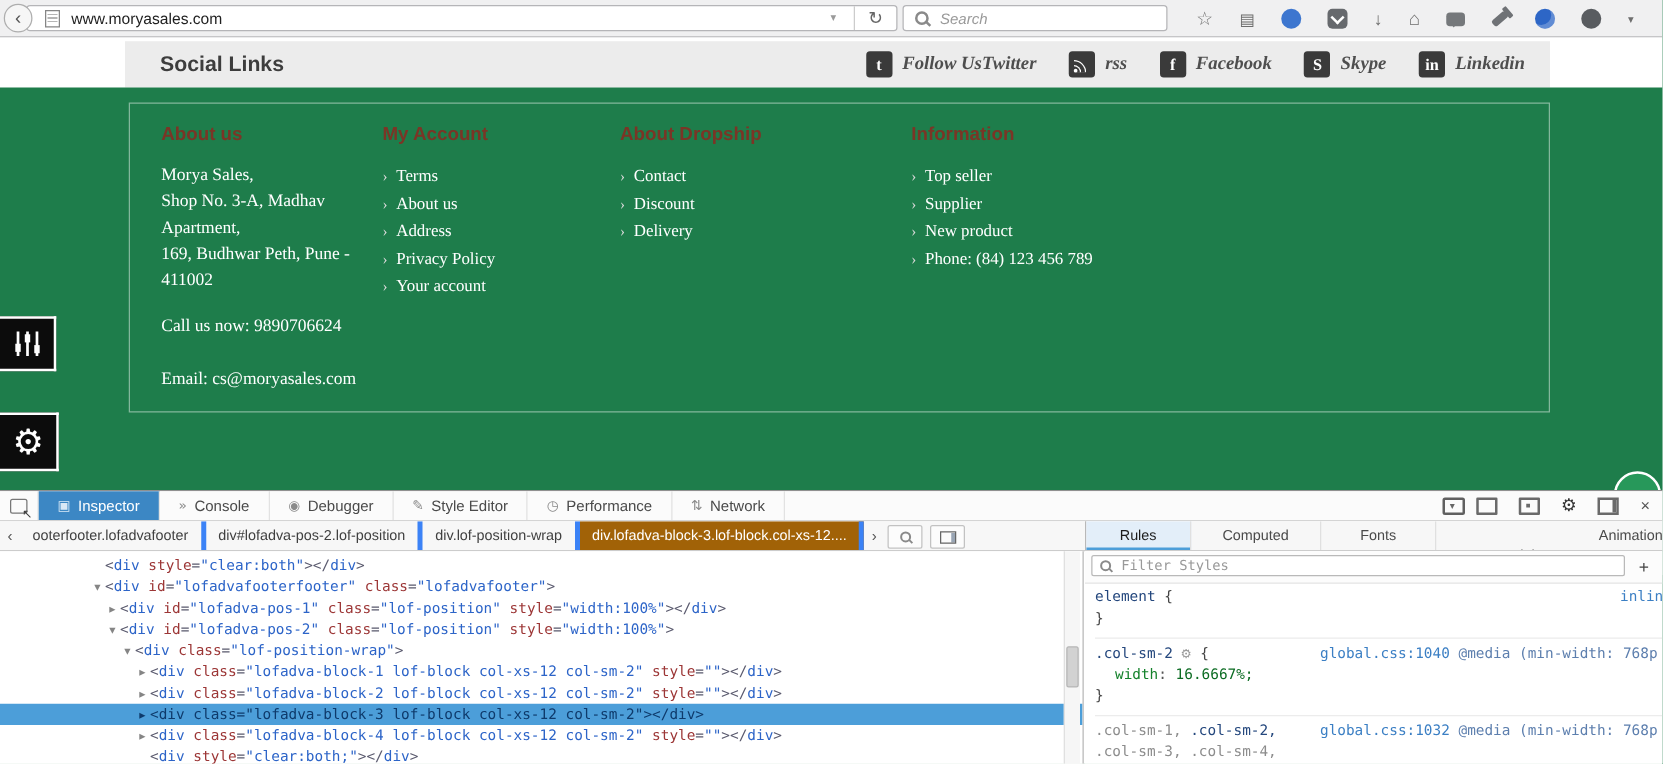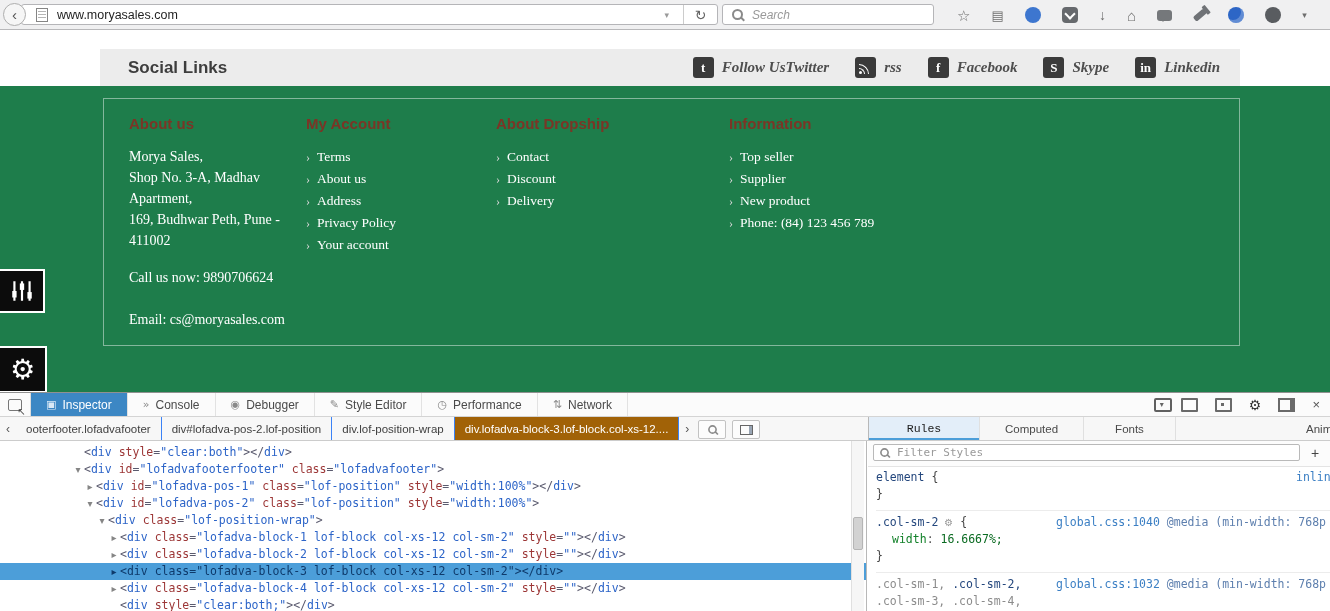--- a/index.html
+++ b/index.html
@@ -43,21 +43,21 @@
               align-items:center;justify-content:center}
   .pocket-ico::after{content:"";width:6px;height:6px;border-right:2px solid #fff;
                      border-bottom:2px solid #fff;transform:rotate(45deg);margin-top:-3px}
   .chat-ico{width:15px;height:11px;background:#75787b;border-radius:3px;position:relative}
   .chat-ico::after{content:"";position:absolute;left:3px;bottom:-4px;border:3px solid transparent;
                    border-top:4px solid #75787b}
   .flash-ico{width:14px;height:6px;background:#6f7276;border-radius:2px;transform:rotate(-40deg);position:relative}
   .flash-ico::after{content:"";position:absolute;right:-3px;top:-2px;width:4px;height:10px;
                     background:#6f7276;border-radius:1px}
   
-  .webpage{position:absolute;left:0;top:46px;width:1330px;height:430px;background:#fff}
+  .webpage{position:absolute;left:0;top:30px;width:1330px;height:430px;background:#fff}
   .social-bar{position:absolute;left:100px;top:3px;width:1140px;height:37px;background:#ececec;
               display:flex;align-items:center;justify-content:space-between;
               padding:0 20px 0 28px;box-sizing:border-box}
   .social-title{font-weight:bold;font-size:17px;color:#3d3d3d}
   .social-links{display:flex;align-items:center;gap:26px}
   .social-item{display:flex;align-items:center;gap:8px;cursor:pointer}
   .s-icon{width:21px;height:21px;border-radius:3px;background:#3a3a3a;color:#fff;display:flex;
           align-items:center;justify-content:center;font-size:13px;font-weight:bold;
           font-family:"Liberation Serif",serif;flex:none}
   .s-label{font-family:"Liberation Serif",serif;font-style:italic;font-weight:bold;
@@ -111,21 +111,21 @@
   .dock-ico{width:13px;height:10px;border:2px solid #6a6a6a;box-shadow:inset -3px 0 0 #6a6a6a}
   .close-ico{font-size:13px;color:#555}
   .dt-crumbrow{position:absolute;left:0;top:24px;width:100%;height:24px;background:#f7f7f7;
                border-bottom:1px solid #ccc;box-sizing:border-box}
   .crumb-strip{position:absolute;left:0;right:462px;top:0;bottom:0;display:flex;
                align-items:stretch;overflow:hidden}
   .crumb-nav{width:16px;display:flex;align-items:center;justify-content:center;color:#555;
              font-size:12px;cursor:pointer;flex:none}
   #crumbs{display:flex;align-items:stretch}
   .crumb{display:flex;align-items:center;padding:0 10px;font-size:11.5px;color:#3f3f3f;
-         border-right:1px solid #3b82f6;white-space:nowrap;cursor:pointer}
+         border-right:4px solid #3b82f6;white-space:nowrap;cursor:pointer}
   .crumb.selected{background:#a16207;color:#fff}
   .sq-btn{width:26px;height:17px;margin:3px 3px 0 3px;border:1px solid #c2c2c2;border-radius:2px;
           background:#fcfcfc;display:flex;align-items:center;justify-content:center;cursor:pointer;flex:none}
   .panel-ico{width:11px;height:8px;border:1px solid #666;box-shadow:inset -3px 0 0 #99a5b4}
   .side-tabs{position:absolute;right:0;top:0;bottom:0;width:462px;display:flex;background:#f7f7f7;
              border-left:1px solid #b8b8b8;box-sizing:border-box;overflow:hidden}
   .side-tab{display:flex;align-items:center;justify-content:center;font-size:11.5px;color:#4a4a4a;
             border-right:1px solid #e0e0e0;flex:none;cursor:pointer;box-sizing:border-box}
   .side-tab.active{background:#e3eef9;box-shadow:inset 0 -2px 0 #4c9ed9;color:#1c1c1c}
   .dt-content{position:absolute;left:0;top:48px;width:100%;bottom:0}
@@ -344,21 +344,21 @@
         </div>
       <div class="crumb-nav">›</div>
       <div class="sq-btn">
         <span class="mag small"></span>
       </div>
       <div class="sq-btn">
         <span class="panel-ico"></span>
       </div>
     </div>
     <div class="side-tabs" id="side-tabs">
-        <div class="side-tab active" style="width: 111px; font-family: Liberation Mono, monospace;">Rules</div>
+        <div class="side-tab active" style="width: 84px;">Rules</div>
         <div class="side-tab" style="width: 104px;">Computed</div>
         <div class="side-tab" style="width: 92px;">Fonts</div>
         <div class="side-tab" style="width: 104px; margin-top: 28px;">Box Model</div>
         <div class="side-tab" style="width: 110px;">Animations</div>
       </div>
   </div>
 
   <div class="dt-content">
     <div class="markup" id="markup-rows">
         <div class="m-row" style="padding-left: 72px;"><span class="m-arrow"></span><span class="punc">&lt;</span><span class="tag">div</span><span class="punc"> </span><span class="attr">style</span><span class="punc">=</span><span class="val">"clear:both"</span><span class="punc">&gt;</span><span class="punc">&lt;/</span><span class="tag">div</span><span class="punc">&gt;</span></div>

